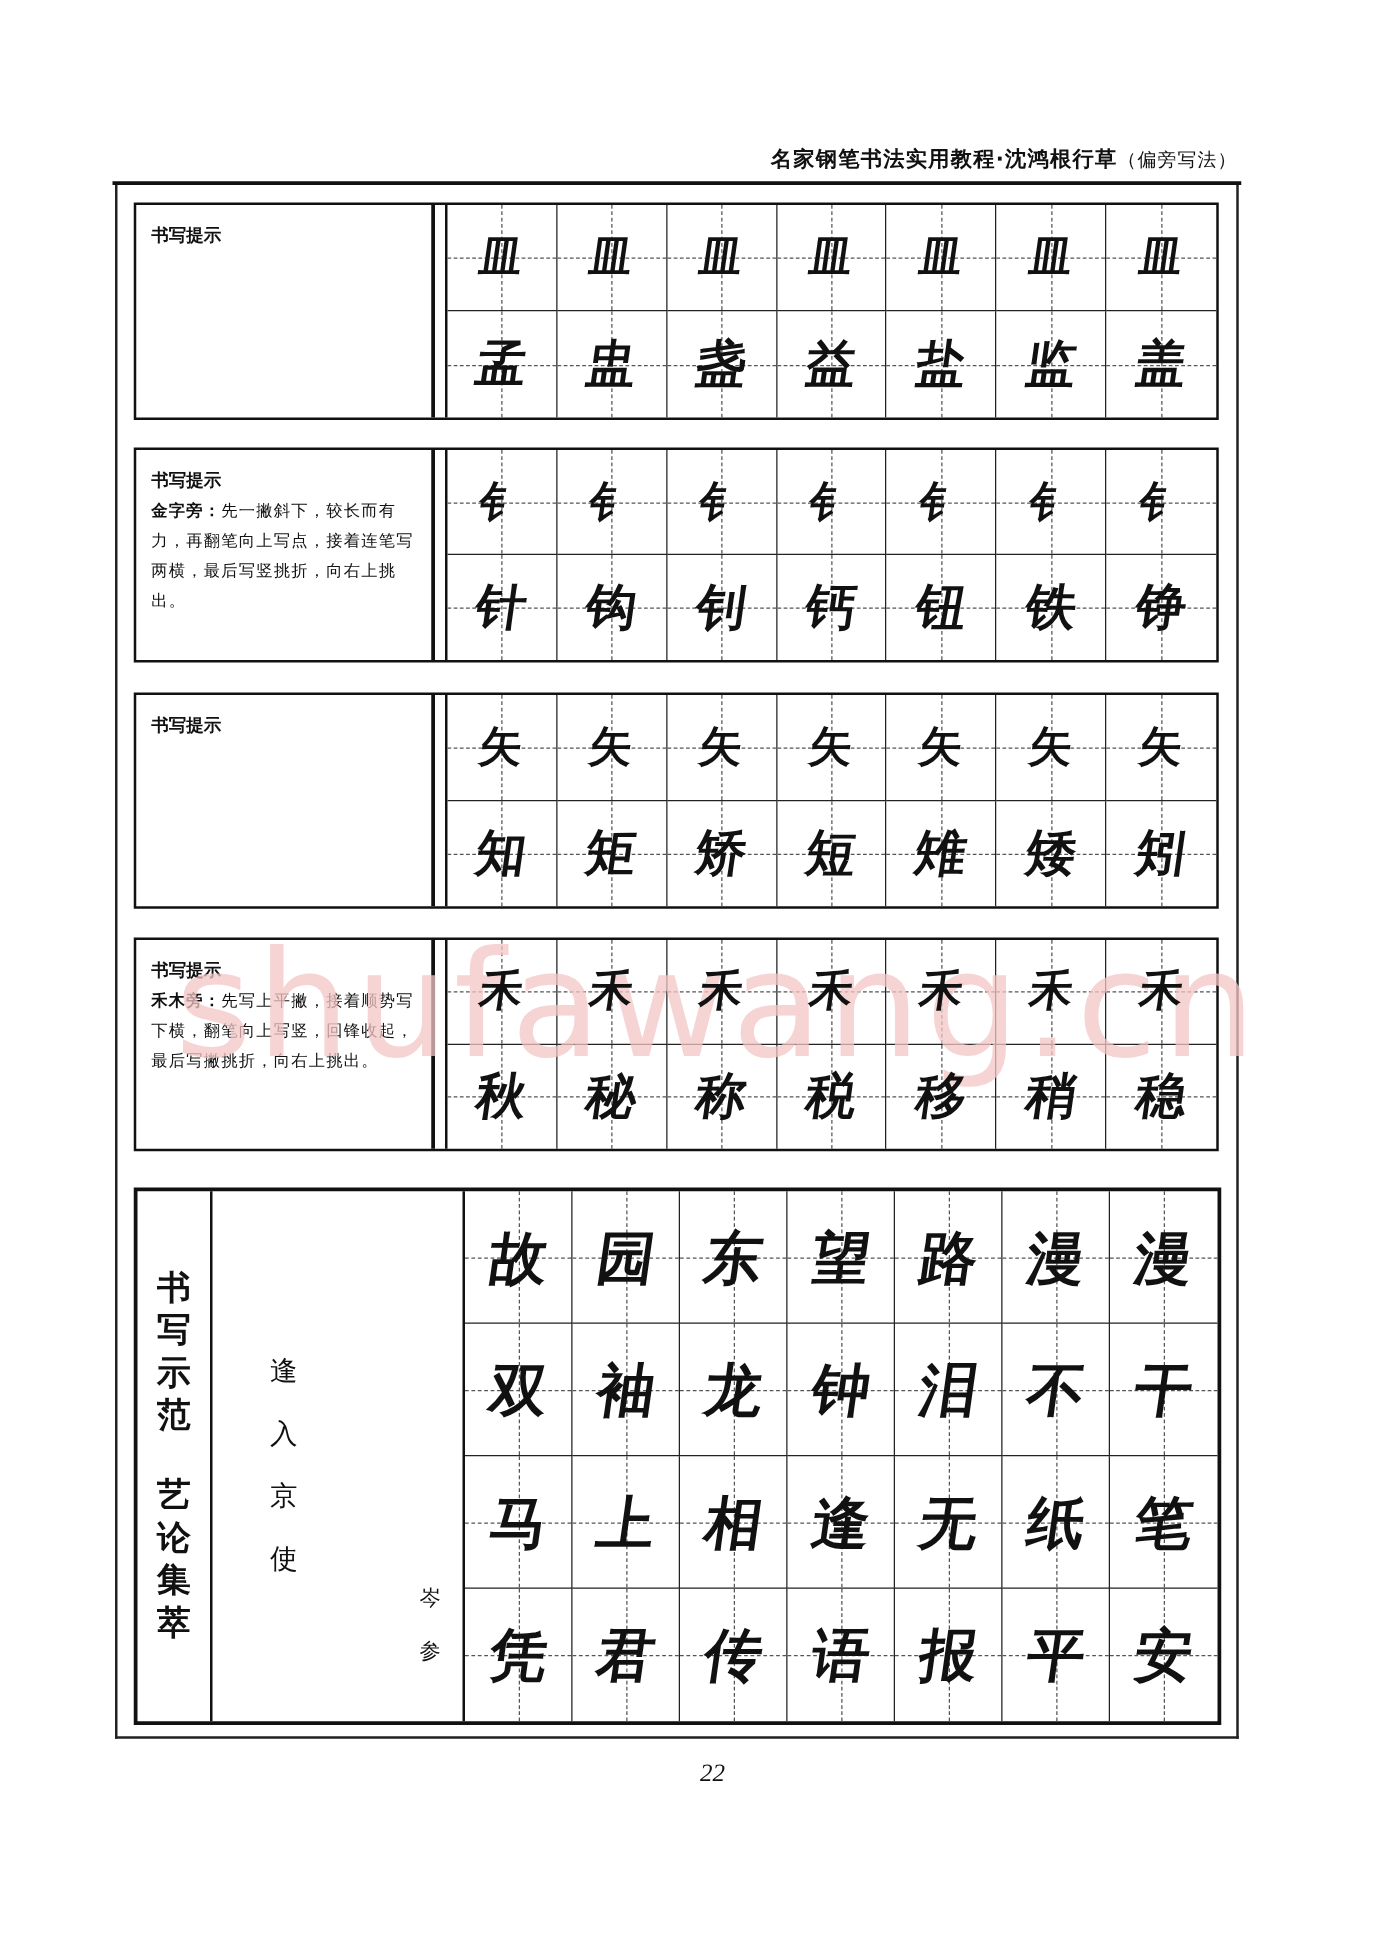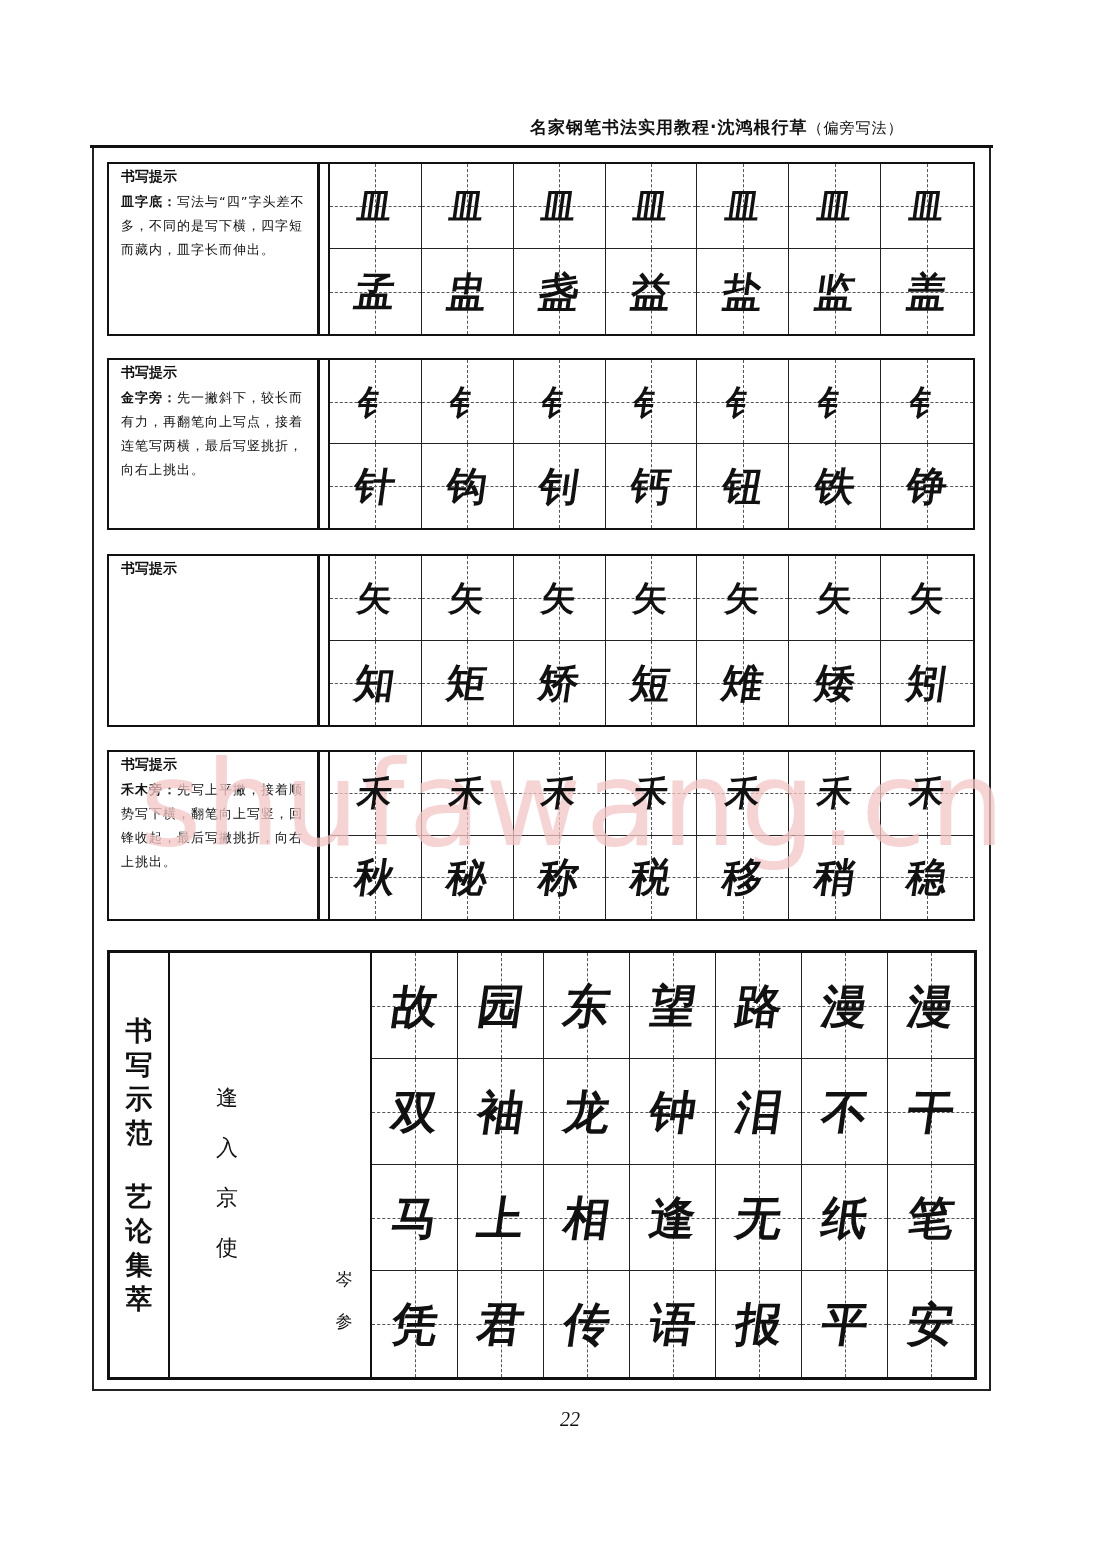--- a/index.html
+++ b/index.html
@@ -1,30 +1,30 @@
 <!DOCTYPE html>
 <html><head>
 <meta charset="utf-8">
 <style>
   html, body { margin: 0; padding: 0; background: #ffffff; }
   body { width: 1107px; height: 1546px; position: relative; overflow: hidden;
          font-family: "DejaVu Sans", sans-serif; color: #111; }
 
   .running-head { position: absolute; left: 530px; top: 116px; width: 460px; height: 26px;
                   font-family: "DejaVu Sans", sans-serif; font-weight: bold; font-size: 17px;
-                  letter-spacing: 1px; text-align: left; color: #111; white-space: nowrap; }
+                  letter-spacing: 1px; text-align: right; color: #111; white-space: nowrap; }
   .running-head .sub { font-weight: normal; font-size: 15px; }
   .head-rule { position: absolute; left: 90px; top: 145px; width: 903px; height: 3px; background: #111; }
 
   .outer-frame { position: absolute; left: 92px; top: 148px; width: 899px; height: 1243px;
                  border: 2px solid #222; border-top: none; box-sizing: border-box; }
 
   .lesson { position: absolute; left: 107px; width: 868px; border: 2px solid #111; box-sizing: border-box;
             display: flex; background: transparent; }
-  .tip { width: 211px; border-right: 3px solid #111; box-sizing: border-box; padding: 4px 10px 0 12px;
+  .tip { width: 239px; border-right: 3px solid #111; box-sizing: border-box; padding: 16px 10px 0 12px;
          font-family: "DejaVu Sans", sans-serif; }
   .tip-title { font-size: 14px; font-weight: bold; margin-bottom: 4px; }
   .tip-body { font-size: 13px; line-height: 24px; letter-spacing: 1px; }
   .tip-body b { font-weight: bold; }
 
   .grid { flex: 1; display: grid; grid-template-columns: repeat(7, 1fr); grid-template-rows: 1fr 1fr;
           border-left: 2px solid #111; margin-left: 8px; }
   .cell { position: relative; border-right: 1px solid #222; border-bottom: 1px solid #222;
           display: flex; align-items: center; justify-content: center; box-sizing: border-box; }
   .cell:nth-child(7n) { border-right: none; }
@@ -67,21 +67,20 @@
   <span>名家钢笔书法实用教程·沈鸿根行草</span><span class="sub">（偏旁写法）</span>
 </div>
 <div class="head-rule"></div>
 <div class="outer-frame"></div>
 
 <div class="watermark">shufawang.cn</div>
 
 <div class="lesson" id="lesson-0" style="top:162px;height:174px;">
     <div class="tip">
       <div class="tip-title">书写提示</div>
-      <div class="tip-body"><b>皿字底：</b><span>写法与“四”字头差不多，不同的是写下横，四字短而藏内，皿字长而伸出。</span></div>
     </div>
     <div class="grid">
       <div class="cell">
         <span class="glyph small">皿</span>
       </div>
       <div class="cell">
         <span class="glyph small">皿</span>
       </div>
       <div class="cell">
         <span class="glyph small">皿</span>

